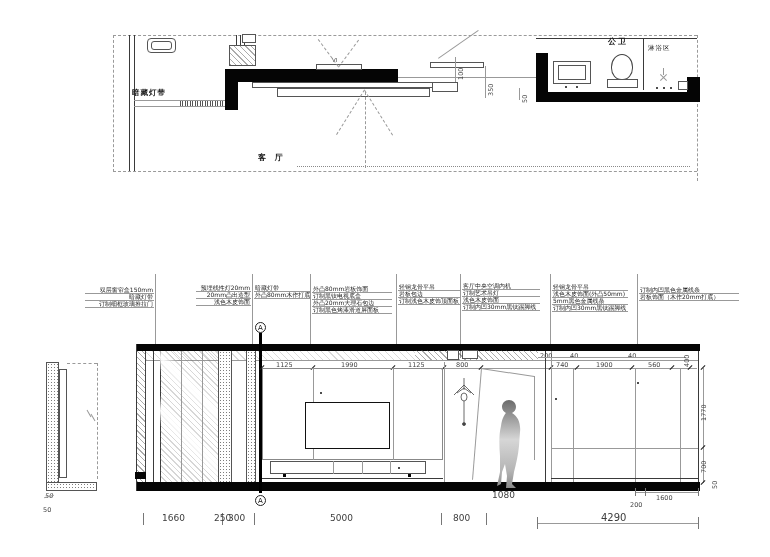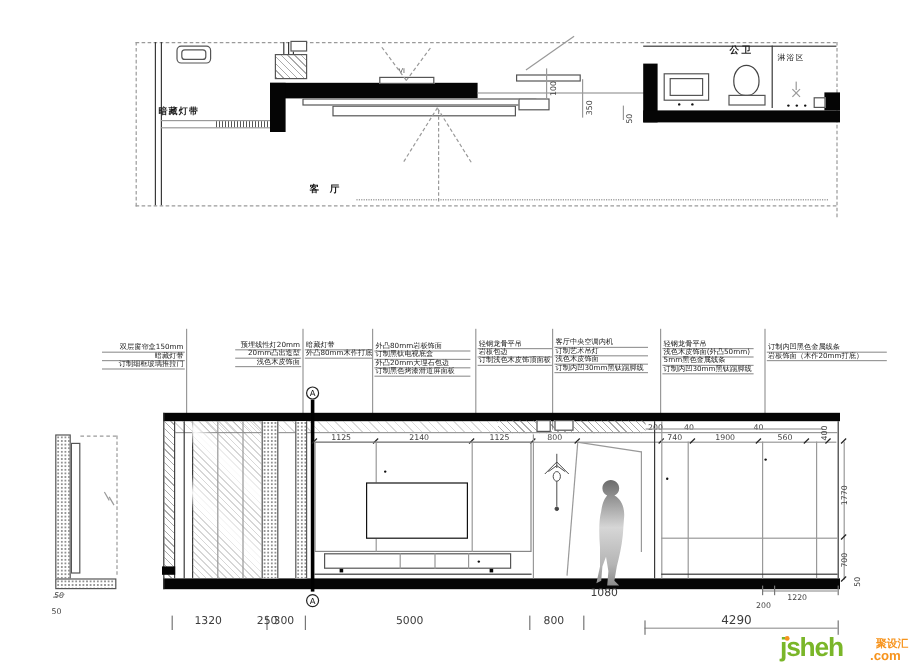--- a/index.html
+++ b/index.html
@@ -182,21 +182,21 @@
   <div class="vlt" style="left:181px;top:351px;height:131px"></div>
   <div class="vlt" style="left:202px;top:351px;height:131px"></div>
   <div class="a speck" style="left:218px;top:351px;width:14px;height:131px;border-left:1px solid #555;border-right:1px solid #555"></div>
   <div class="a speck" style="left:246px;top:351px;width:10px;height:131px;border-left:1px solid #555;border-right:1px solid #555"></div>
 
   <div class="a" style="left:259px;top:333px;width:2.5px;height:160px;background:#000"></div>
   <div class="circleA" style="left:255px;top:322px">A</div>
   <div class="circleA" style="left:255px;top:495px">A</div>
 
   <div class="dim" style="left:276px;top:361px">1125</div>
-  <div class="dim" style="left:341px;top:361px">2140</div>
+  <div class="dim" style="left:341px;top:361px">1990</div>
   <div class="dim" style="left:408px;top:361px">1125</div>
   <div class="dim" style="left:456px;top:361px">800</div>
   <div class="hlt" style="left:262px;top:368px;width:435px"></div>
   <div class="tick" style="left:259px;top:367px"></div>
   <div class="tick" style="left:310px;top:367px"></div>
   <div class="tick" style="left:390px;top:367px"></div>
   <div class="tick" style="left:441px;top:367px"></div>
   <div class="tick" style="left:478px;top:367px"></div>
   <div class="tick" style="left:548px;top:367px"></div>
   <div class="tick" style="left:574px;top:367px"></div>
@@ -265,21 +265,21 @@
   <div class="tick" style="left:700px;top:447px"></div>
   <div class="tick" style="left:700px;top:482px"></div>
   <div class="dim rot" style="left:700px;top:421px">1770</div>
   <div class="dim rot" style="left:700px;top:473px">700</div>
   <div class="dim rot" style="left:711px;top:489px">50</div>
 
   <div class="hlt" style="left:635px;top:492px;width:63px"></div>
   <div class="vtick" style="left:635px;top:488px;height:8px"></div>
   <div class="vtick" style="left:645px;top:488px;height:8px"></div>
   <div class="vtick" style="left:698px;top:488px;height:8px"></div>
-  <div class="dim" style="left:656px;top:494px">1220</div>
+  <div class="dim" style="left:656px;top:494px">1600</div>
   <div class="dim" style="left:630px;top:501px">200</div>
 
   <div class="dot" style="left:320px;top:392px"></div>
   <div class="dot" style="left:398px;top:467px"></div>
   <div class="dot" style="left:555px;top:398px"></div>
   <div class="dot" style="left:637px;top:382px"></div>
 
   <div class="a speck" style="left:46px;top:362px;width:13px;height:124px;border:1px solid #555"></div>
   <div class="box" style="left:59px;top:369px;width:8px;height:109px"></div>
   <div class="hd" style="left:67px;top:363px;width:30px"></div>
@@ -289,31 +289,25 @@
   <div class="hlt" style="left:89px;top:417px;width:8px;transform:rotate(60deg)"></div>
   <div class="dim" style="left:45px;top:492px;font-style:italic">50</div>
   <div class="hlt" style="left:44px;top:496px;width:10px;transform:rotate(-15deg)"></div>
   <div class="dim" style="left:43px;top:506px">50</div>
 
   <div class="vtick" style="left:143px;top:513px"></div>
   <div class="vtick" style="left:222px;top:513px"></div>
   <div class="vtick" style="left:254px;top:513px"></div>
   <div class="vtick" style="left:441px;top:513px"></div>
   <div class="vtick" style="left:486px;top:513px"></div>
-  <div class="bdim" style="left:162px;top:513px">1320</div>
+  <div class="bdim" style="left:162px;top:513px">1660</div>
   <div class="bdim" style="left:214px;top:513px">250</div>
   <div class="bdim" style="left:228px;top:513px">300</div>
   <div class="bdim" style="left:330px;top:513px">5000</div>
   <div class="bdim" style="left:453px;top:513px">800</div>
   <div class="bdim" style="left:492px;top:490px">1080</div>
   <div class="hlt" style="left:537px;top:523px;width:161px"></div>
   <div class="vtick" style="left:537px;top:517px"></div>
   <div class="vtick" style="left:698px;top:517px"></div>
   <div class="bdim" style="left:601px;top:512px;font-size:10px">4290</div>
 
-  <div class="a" style="left:645px;top:524px;width:125px;height:33px">
-    <span class="a" style="left:5px;top:3px;font-size:22px;font-weight:800;color:#7ab629;letter-spacing:-1px;font-family:'Liberation Sans',sans-serif">jsheh</span>
-    <span class="a" style="left:9px;top:6px;width:4px;height:4px;background:#f7941d;border-radius:50%"></span>
-    <span class="a" style="left:85px;top:6px;font-size:9px;font-weight:bold;color:#f7941d">聚设汇</span>
-    <span class="a" style="left:80px;top:17px;font-size:11px;font-weight:800;color:#f7941d;font-family:'Liberation Sans',sans-serif">.com</span>
-  </div>
 
 </div>
 
 </body></html>

